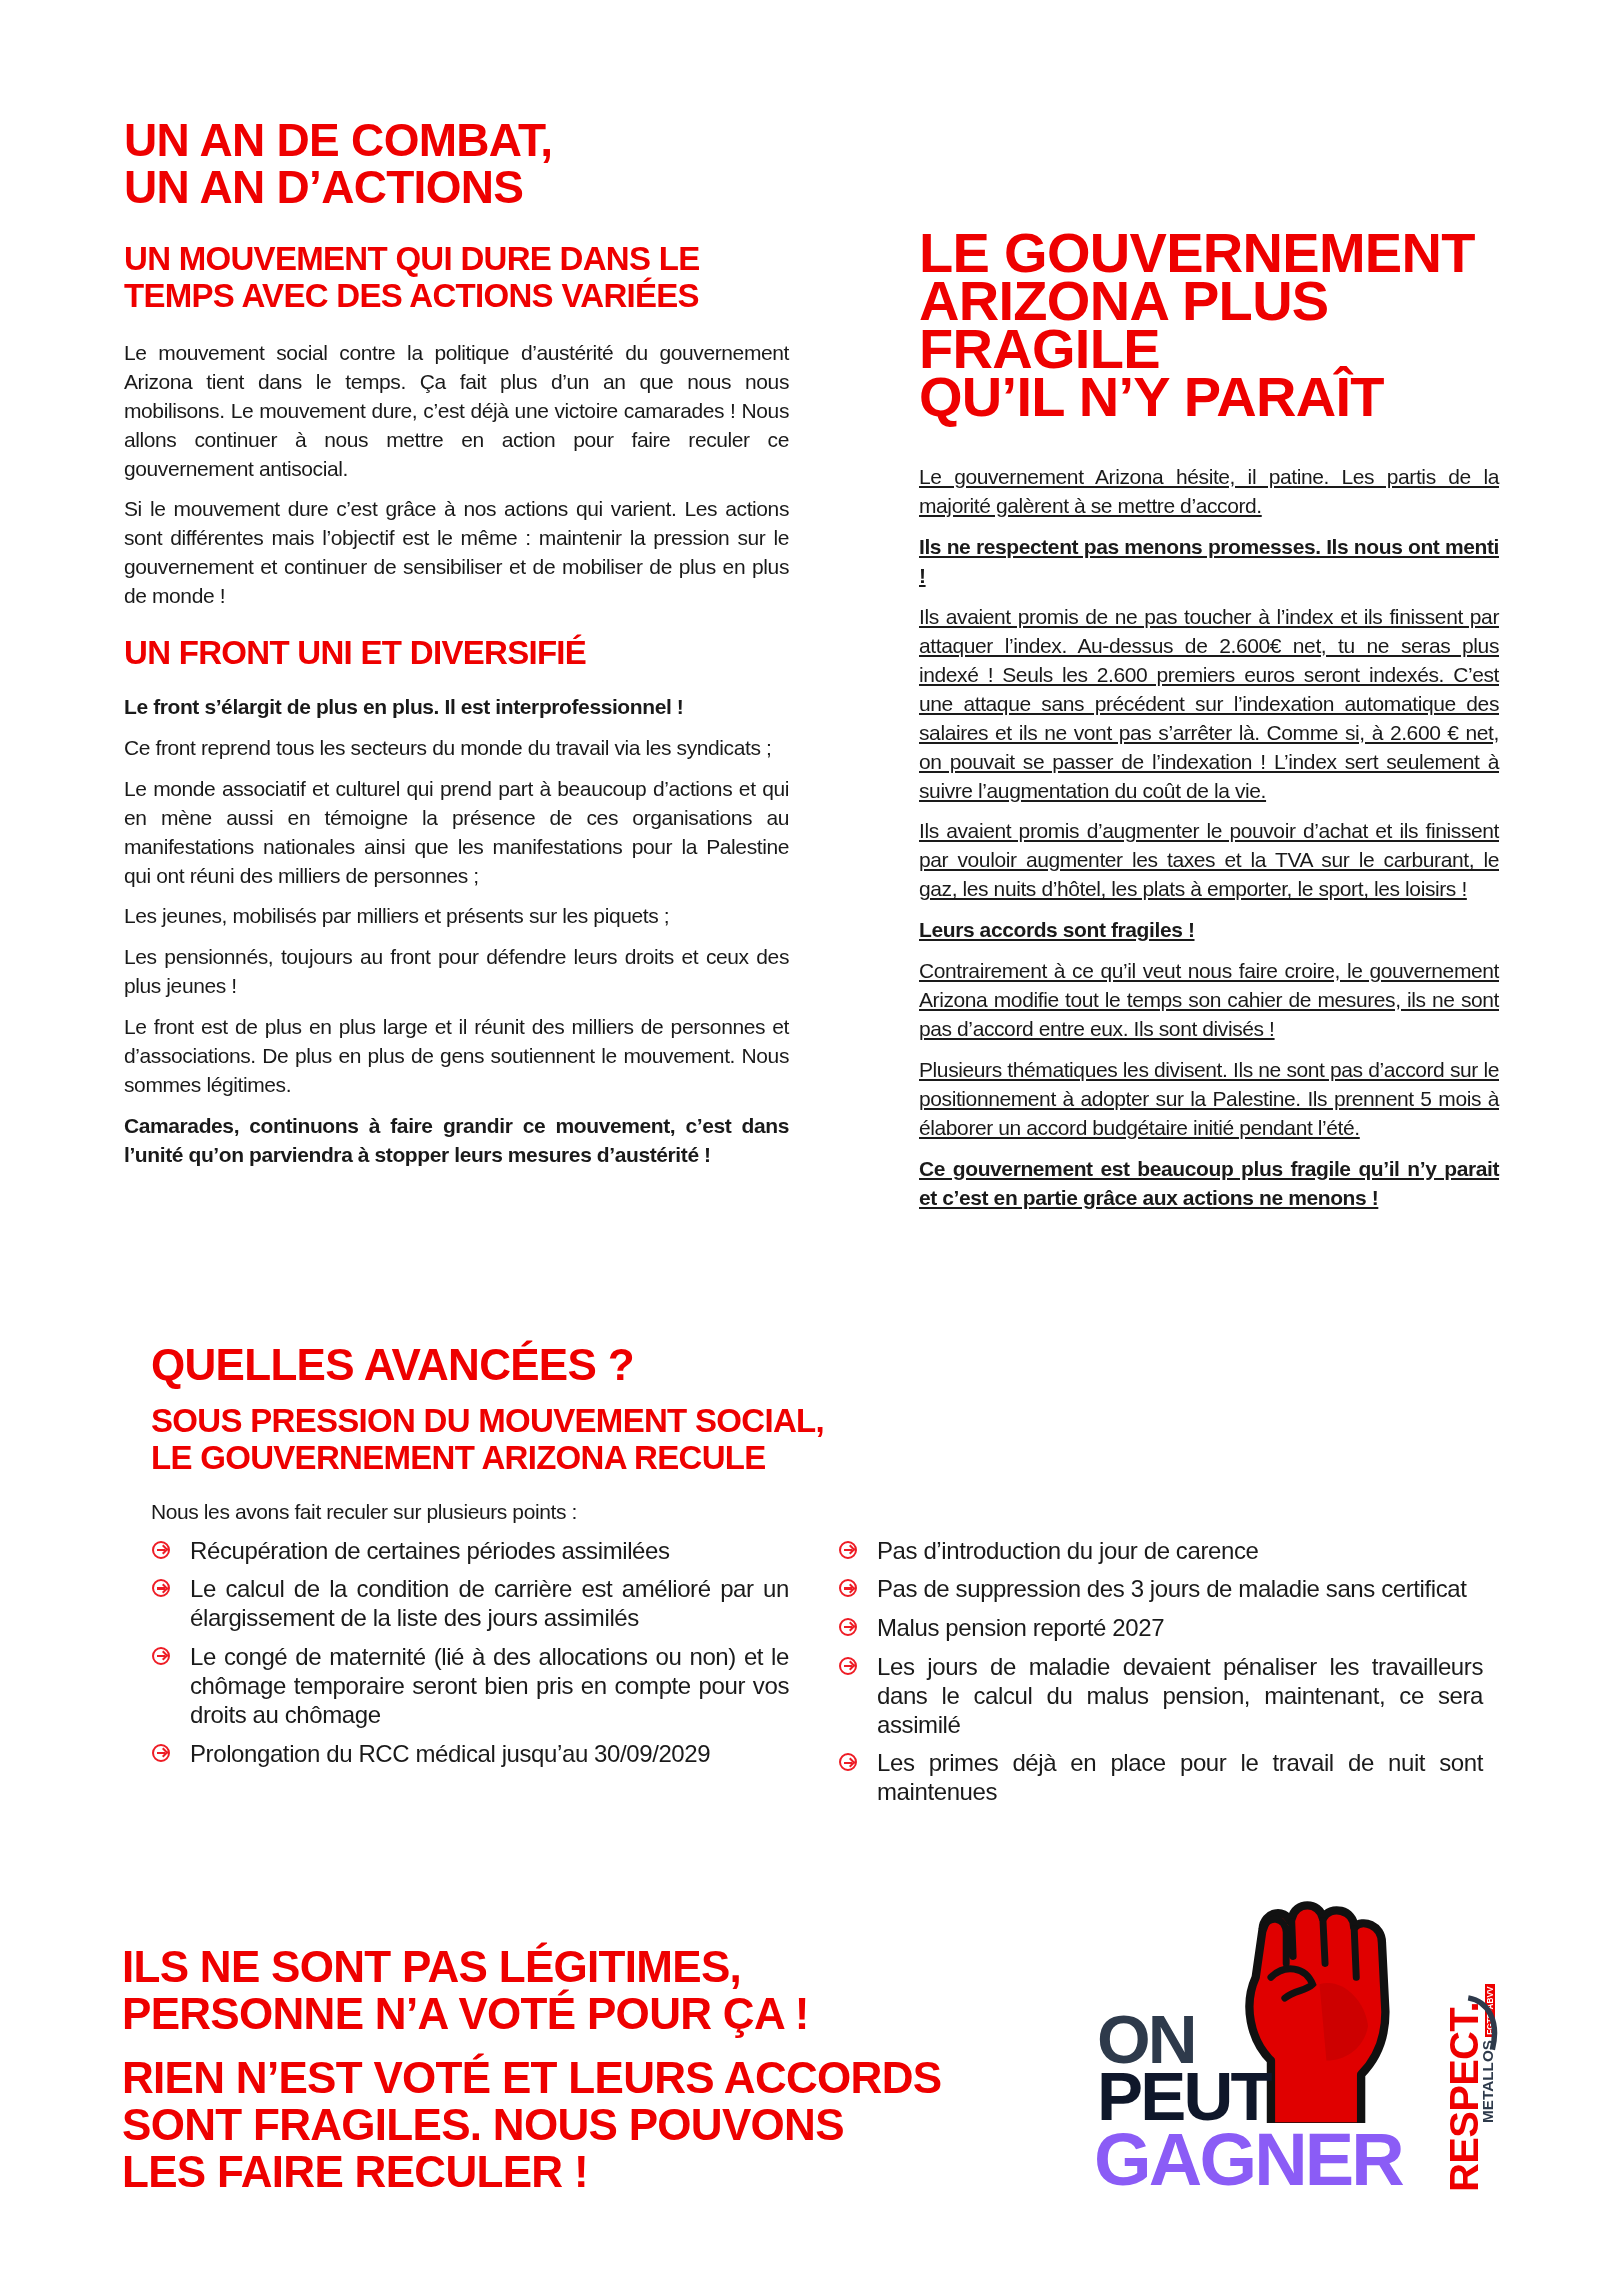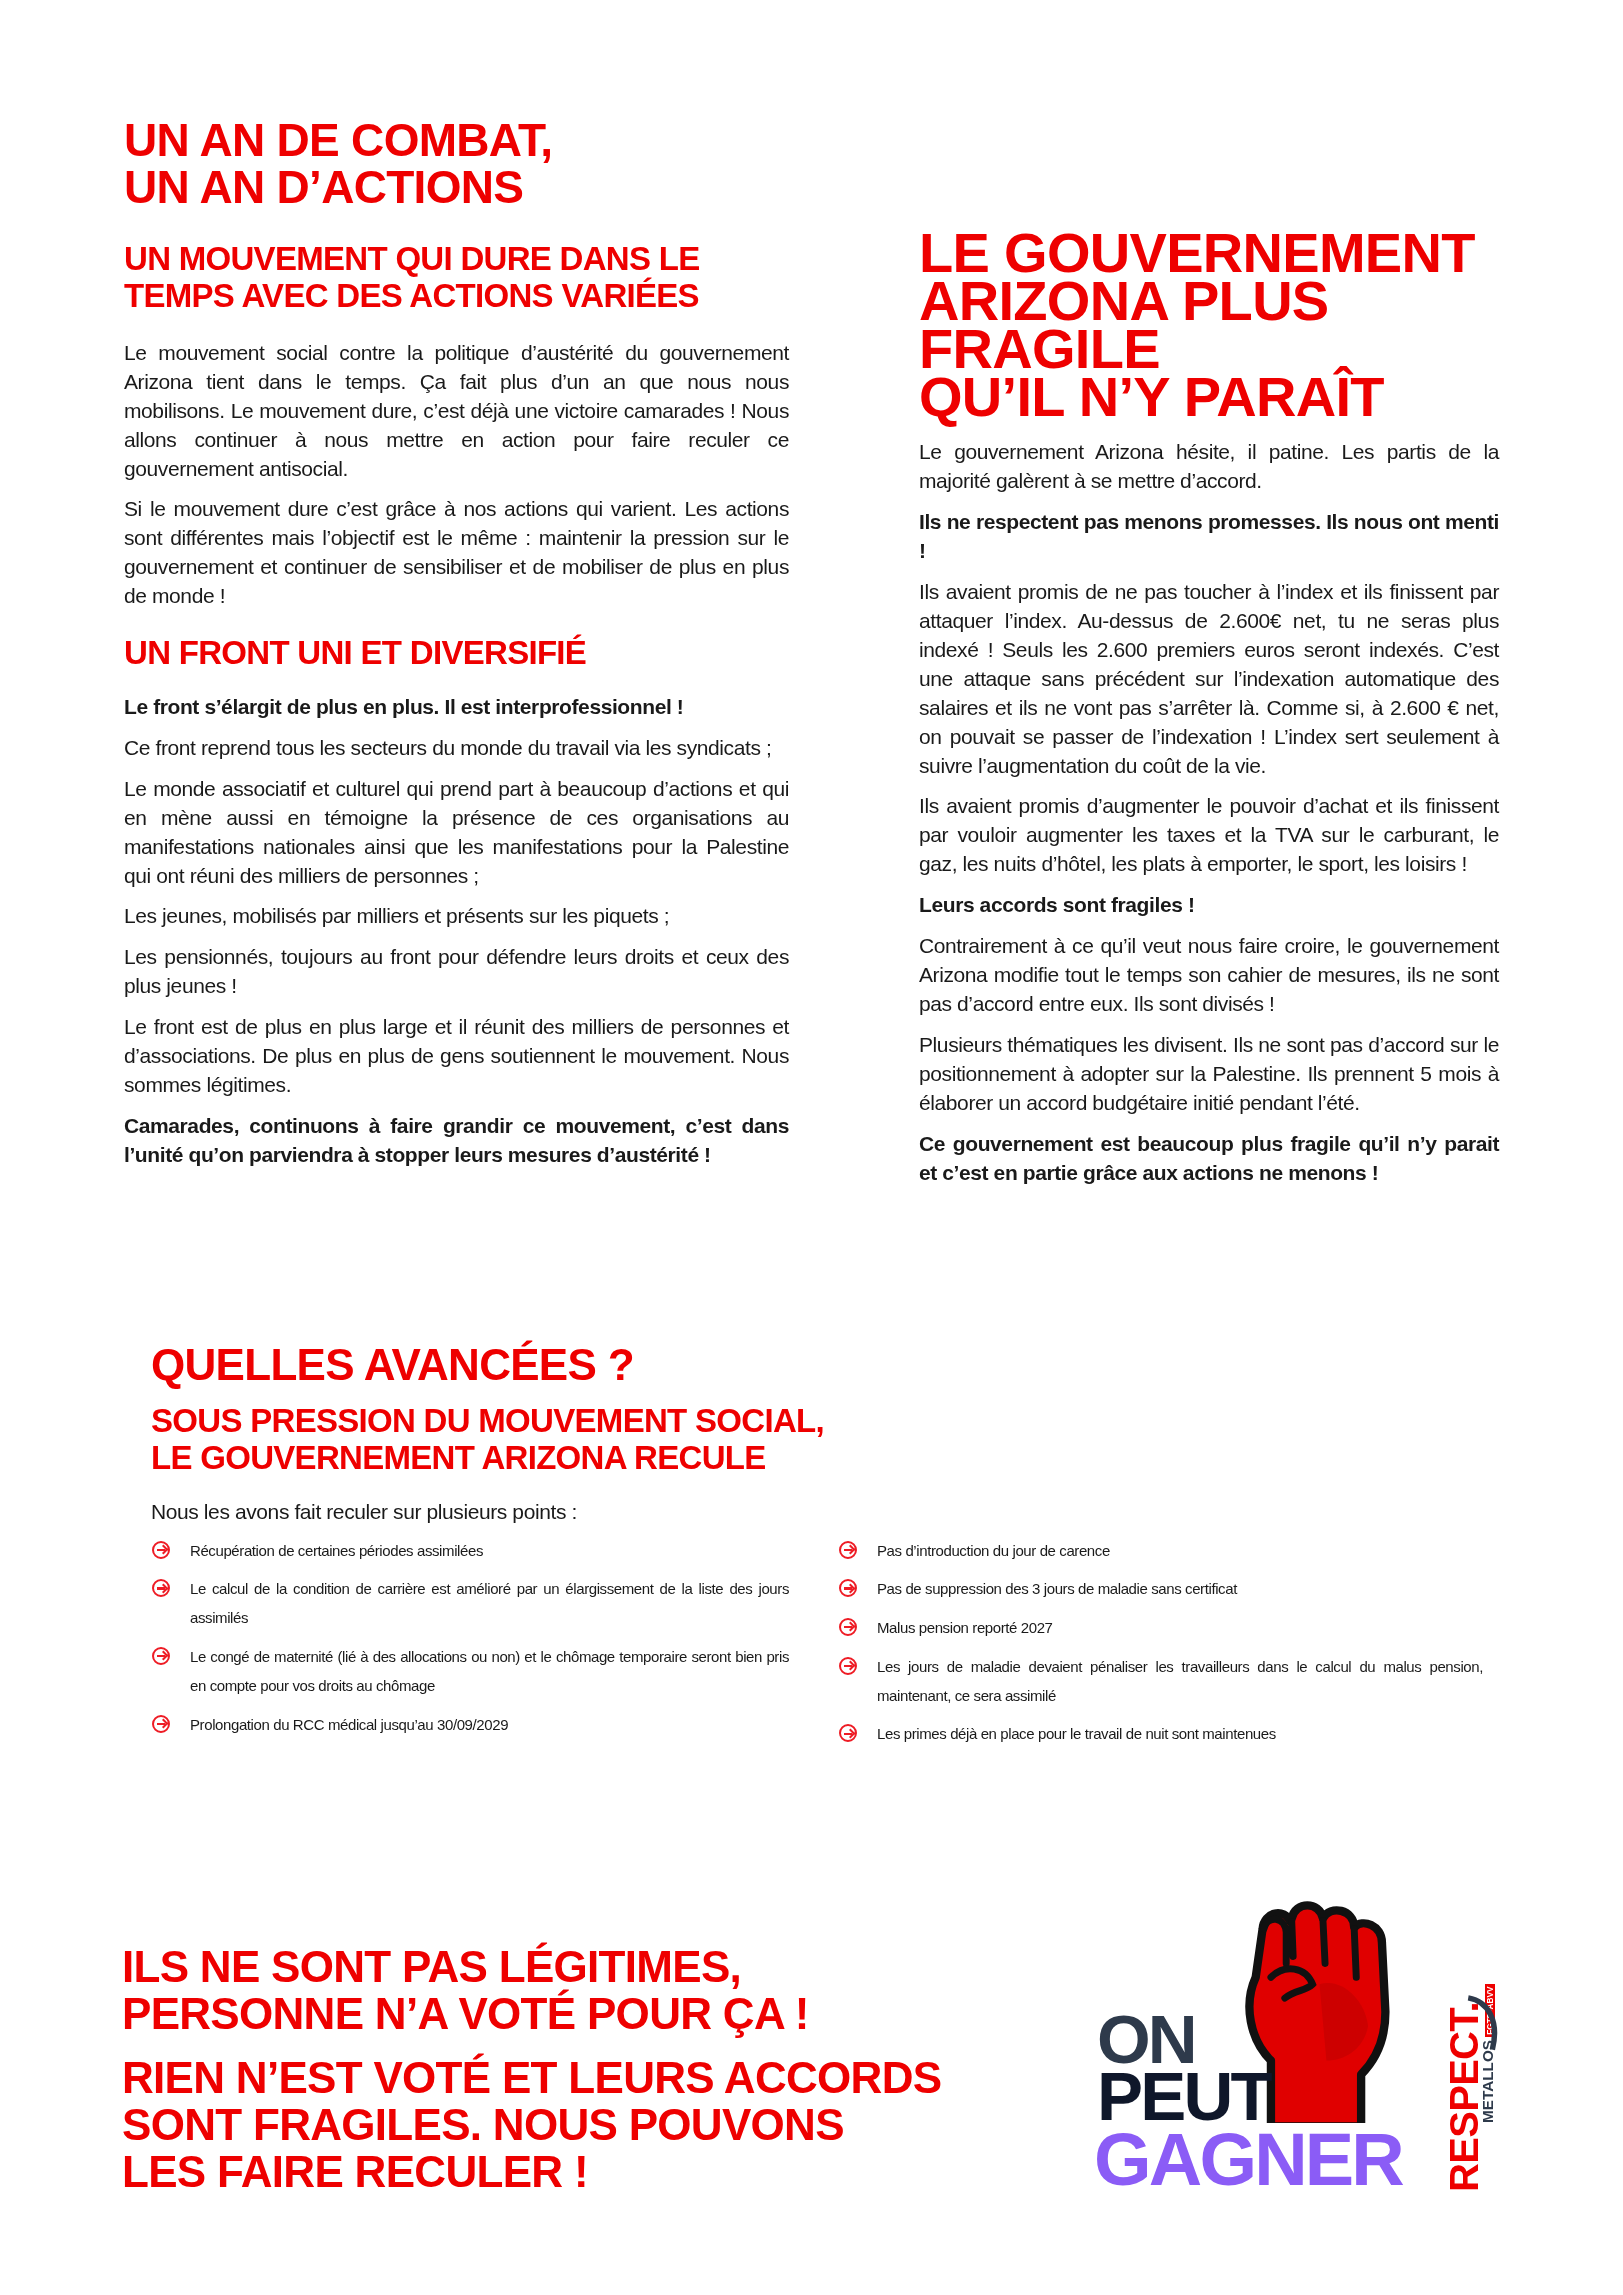--- a/index.html
+++ b/index.html
@@ -11,21 +11,21 @@
   .h1 { font-size: 46px; line-height: 47px; font-weight: 900; }
   .h2 { font-size: 33px; line-height: 37px; font-weight: 900; }
   .h3 { font-size: 56px; line-height: 48px; }
   .h4 { font-size: 44px; line-height: 47px; }
   .body-col p { margin: 0 0 11.8px 0; font-size: 21px; line-height: 29px; text-align: justify;
                 font-family: "Liberation Sans Narrow", "Liberation Sans", sans-serif;
                 letter-spacing: -0.4px; }
   .body-col p.bold { font-weight: 700; }
   .list { list-style: none; margin: 0; padding: 0; }
   .list li { position: relative; padding-left: 39px; margin-bottom: 9.7px;
-             font-size: 15px; line-height: 29px; text-align: justify; letter-spacing: -0.4px; }
+             font-size: 24px; line-height: 29px; text-align: justify; letter-spacing: -0.4px; }
   .bullet-icon { position: absolute; left: 1.4px; top: 4.9px; width: 18px; height: 18px;
                  border: 2.1px solid #ee1c25; border-radius: 50%; box-sizing: border-box; }
   .bullet-icon::before { content: ""; position: absolute; left: 2.8px; top: 6.2px; width: 7.6px; height: 2.1px; background: #ee1c25; }
   .bullet-icon::after { content: ""; position: absolute; left: 5.6px; top: 3.5px; width: 4.9px; height: 4.9px;
                         border-top: 2.1px solid #ee1c25; border-right: 2.1px solid #ee1c25; transform: rotate(45deg); }
   .logo-word { font-family: "Liberation Sans", sans-serif; font-weight: 900; letter-spacing: -2.8px; line-height: 1; }
 </style>
 </head>
 <body>
 
@@ -53,21 +53,21 @@
     <p class="bold">Camarades, continuons à faire grandir ce mouvement, c’est dans l’unité qu’on parviendra à stopper leurs mesures d’austérité !</p>
   </div>
 </div>
 
 <div class="abs" style="left:919px; top:229px; width:580px;">
   <h1 class="h-big h3">
     <span>LE GOUVERNEMENT</span><br>
     <span>ARIZONA PLUS FRAGILE</span><br>
     <span>QU’IL N’Y PARAÎT</span>
   </h1>
-  <div class="body-col" style="margin-top:16px;">
+  <div class="body-col" style="margin-top:41px;text-decoration:underline;">
     <p>Le gouvernement Arizona hésite, il patine. Les partis de la majorité galèrent à se mettre d’accord.</p>
     <p class="bold">Ils ne respectent pas menons promesses. Ils nous ont menti !</p>
     <p>Ils avaient promis de ne pas toucher à l’index et ils finissent par attaquer l’index. Au-dessus de 2.600€ net, tu ne seras plus indexé ! Seuls les 2.600 premiers euros seront indexés. C’est une attaque sans précédent sur l’indexation automatique des salaires et ils ne vont pas s’arrêter là. Comme si, à 2.600 € net, on pouvait se passer de l’indexation ! L’index sert seulement à suivre l’augmentation du coût de la vie.</p>
     <p>Ils avaient promis d’augmenter le pouvoir d’achat et ils finissent par vouloir augmenter les taxes et la TVA sur le carburant, le gaz, les nuits d’hôtel, les plats à emporter, le sport, les loisirs !</p>
     <p class="bold">Leurs accords sont fragiles !</p>
     <p>Contrairement à ce qu’il veut nous faire croire, le gouvernement Arizona modifie tout le temps son cahier de mesures, ils ne sont pas d’accord entre eux. Ils sont divisés !</p>
     <p>Plusieurs thématiques les divisent. Ils ne sont pas d’accord sur le positionnement à adopter sur la Palestine. Ils prennent 5 mois à élaborer un accord budgétaire initié pendant l’été.</p>
     <p class="bold">Ce gouvernement est beaucoup plus fragile qu’il n’y parait et c’est en partie grâce aux actions ne menons !</p>
   </div>
 </div>

